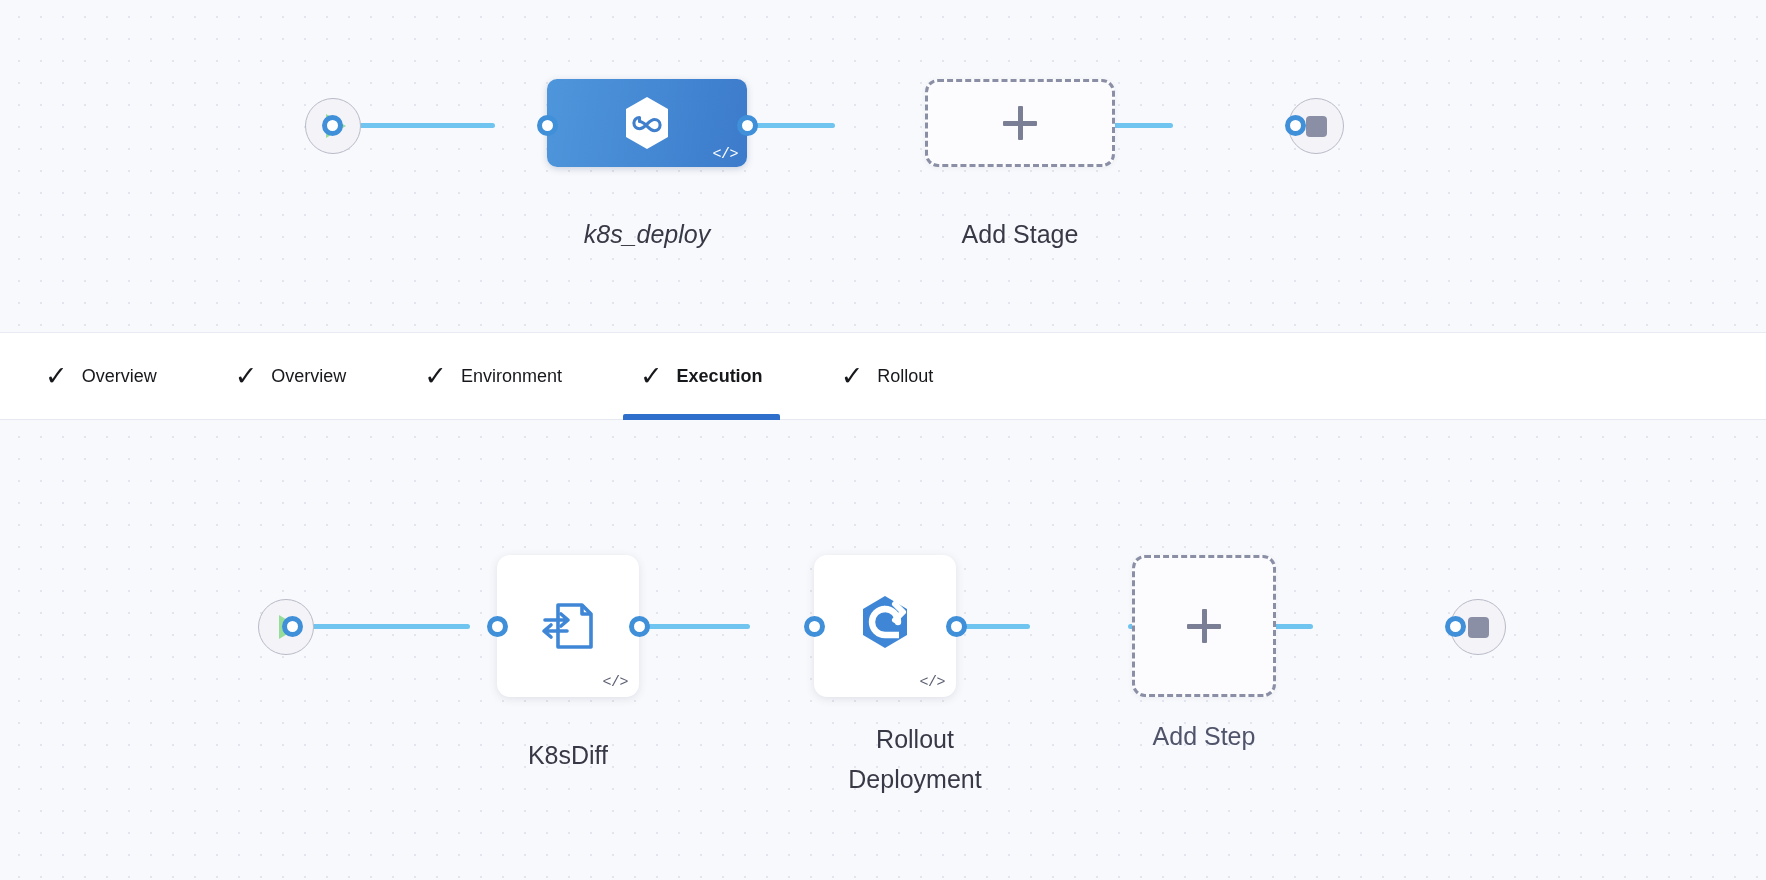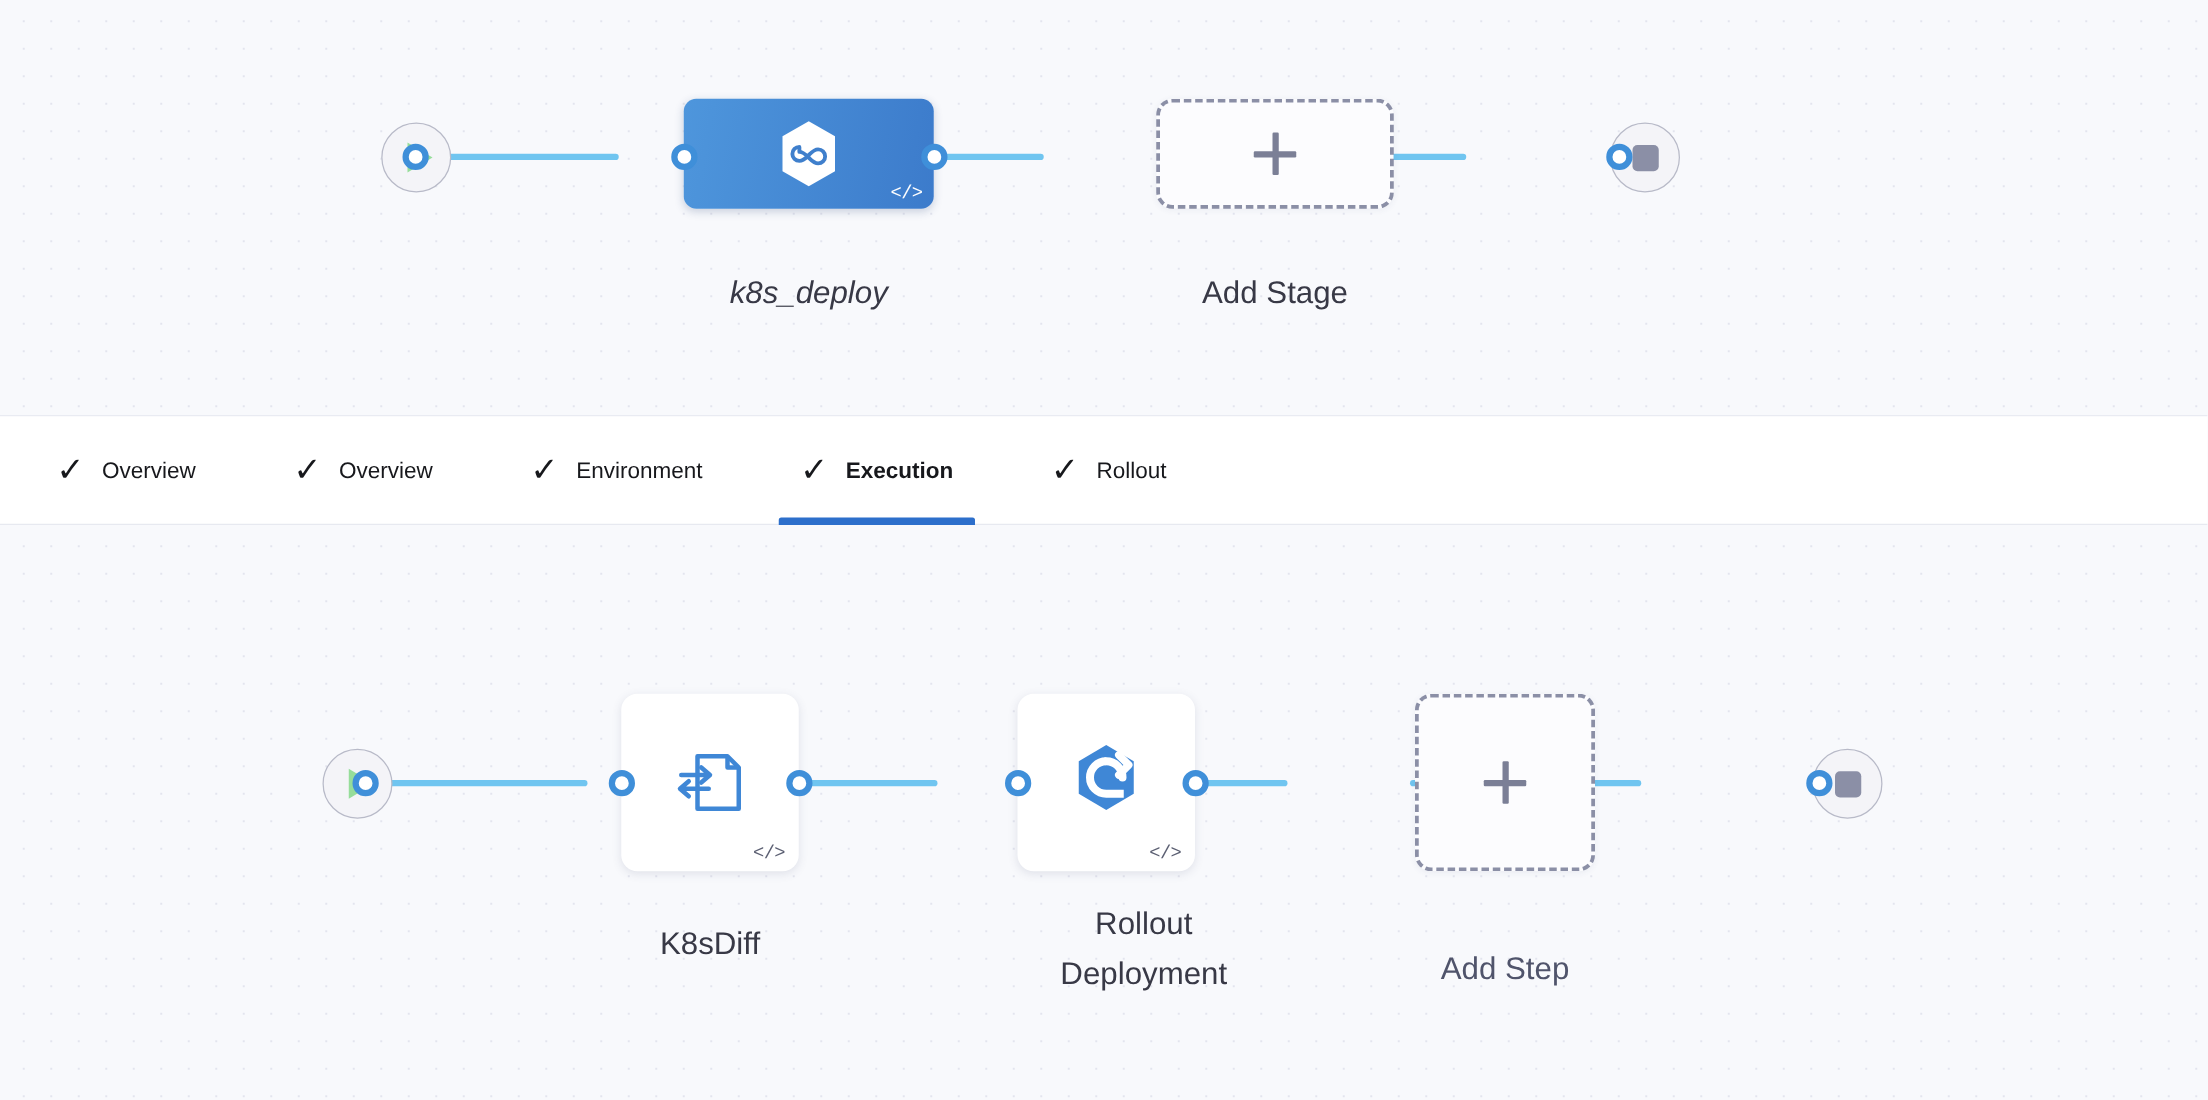--- a/index.html
+++ b/index.html
@@ -171,21 +171,21 @@
   
   .node-label {
     position: absolute;
     text-align: center;
     font-size: 25px;
     color: #383946;
     line-height: 1.58;
     z-index: 3;
     white-space: pre-line;
   }
-  .node-label.muted { color: #50546b; margin-top: 39px; }
+  .node-label.muted { color: #50546b; }
 
   
   .tabbar {
     position: relative;
     flex: 0 0 auto;
     height: 88px;
     background: #ffffff;
     border-top: 1px solid #e9ebf2;
     border-bottom: 1px solid #e7e9f0;
     display: flex;

